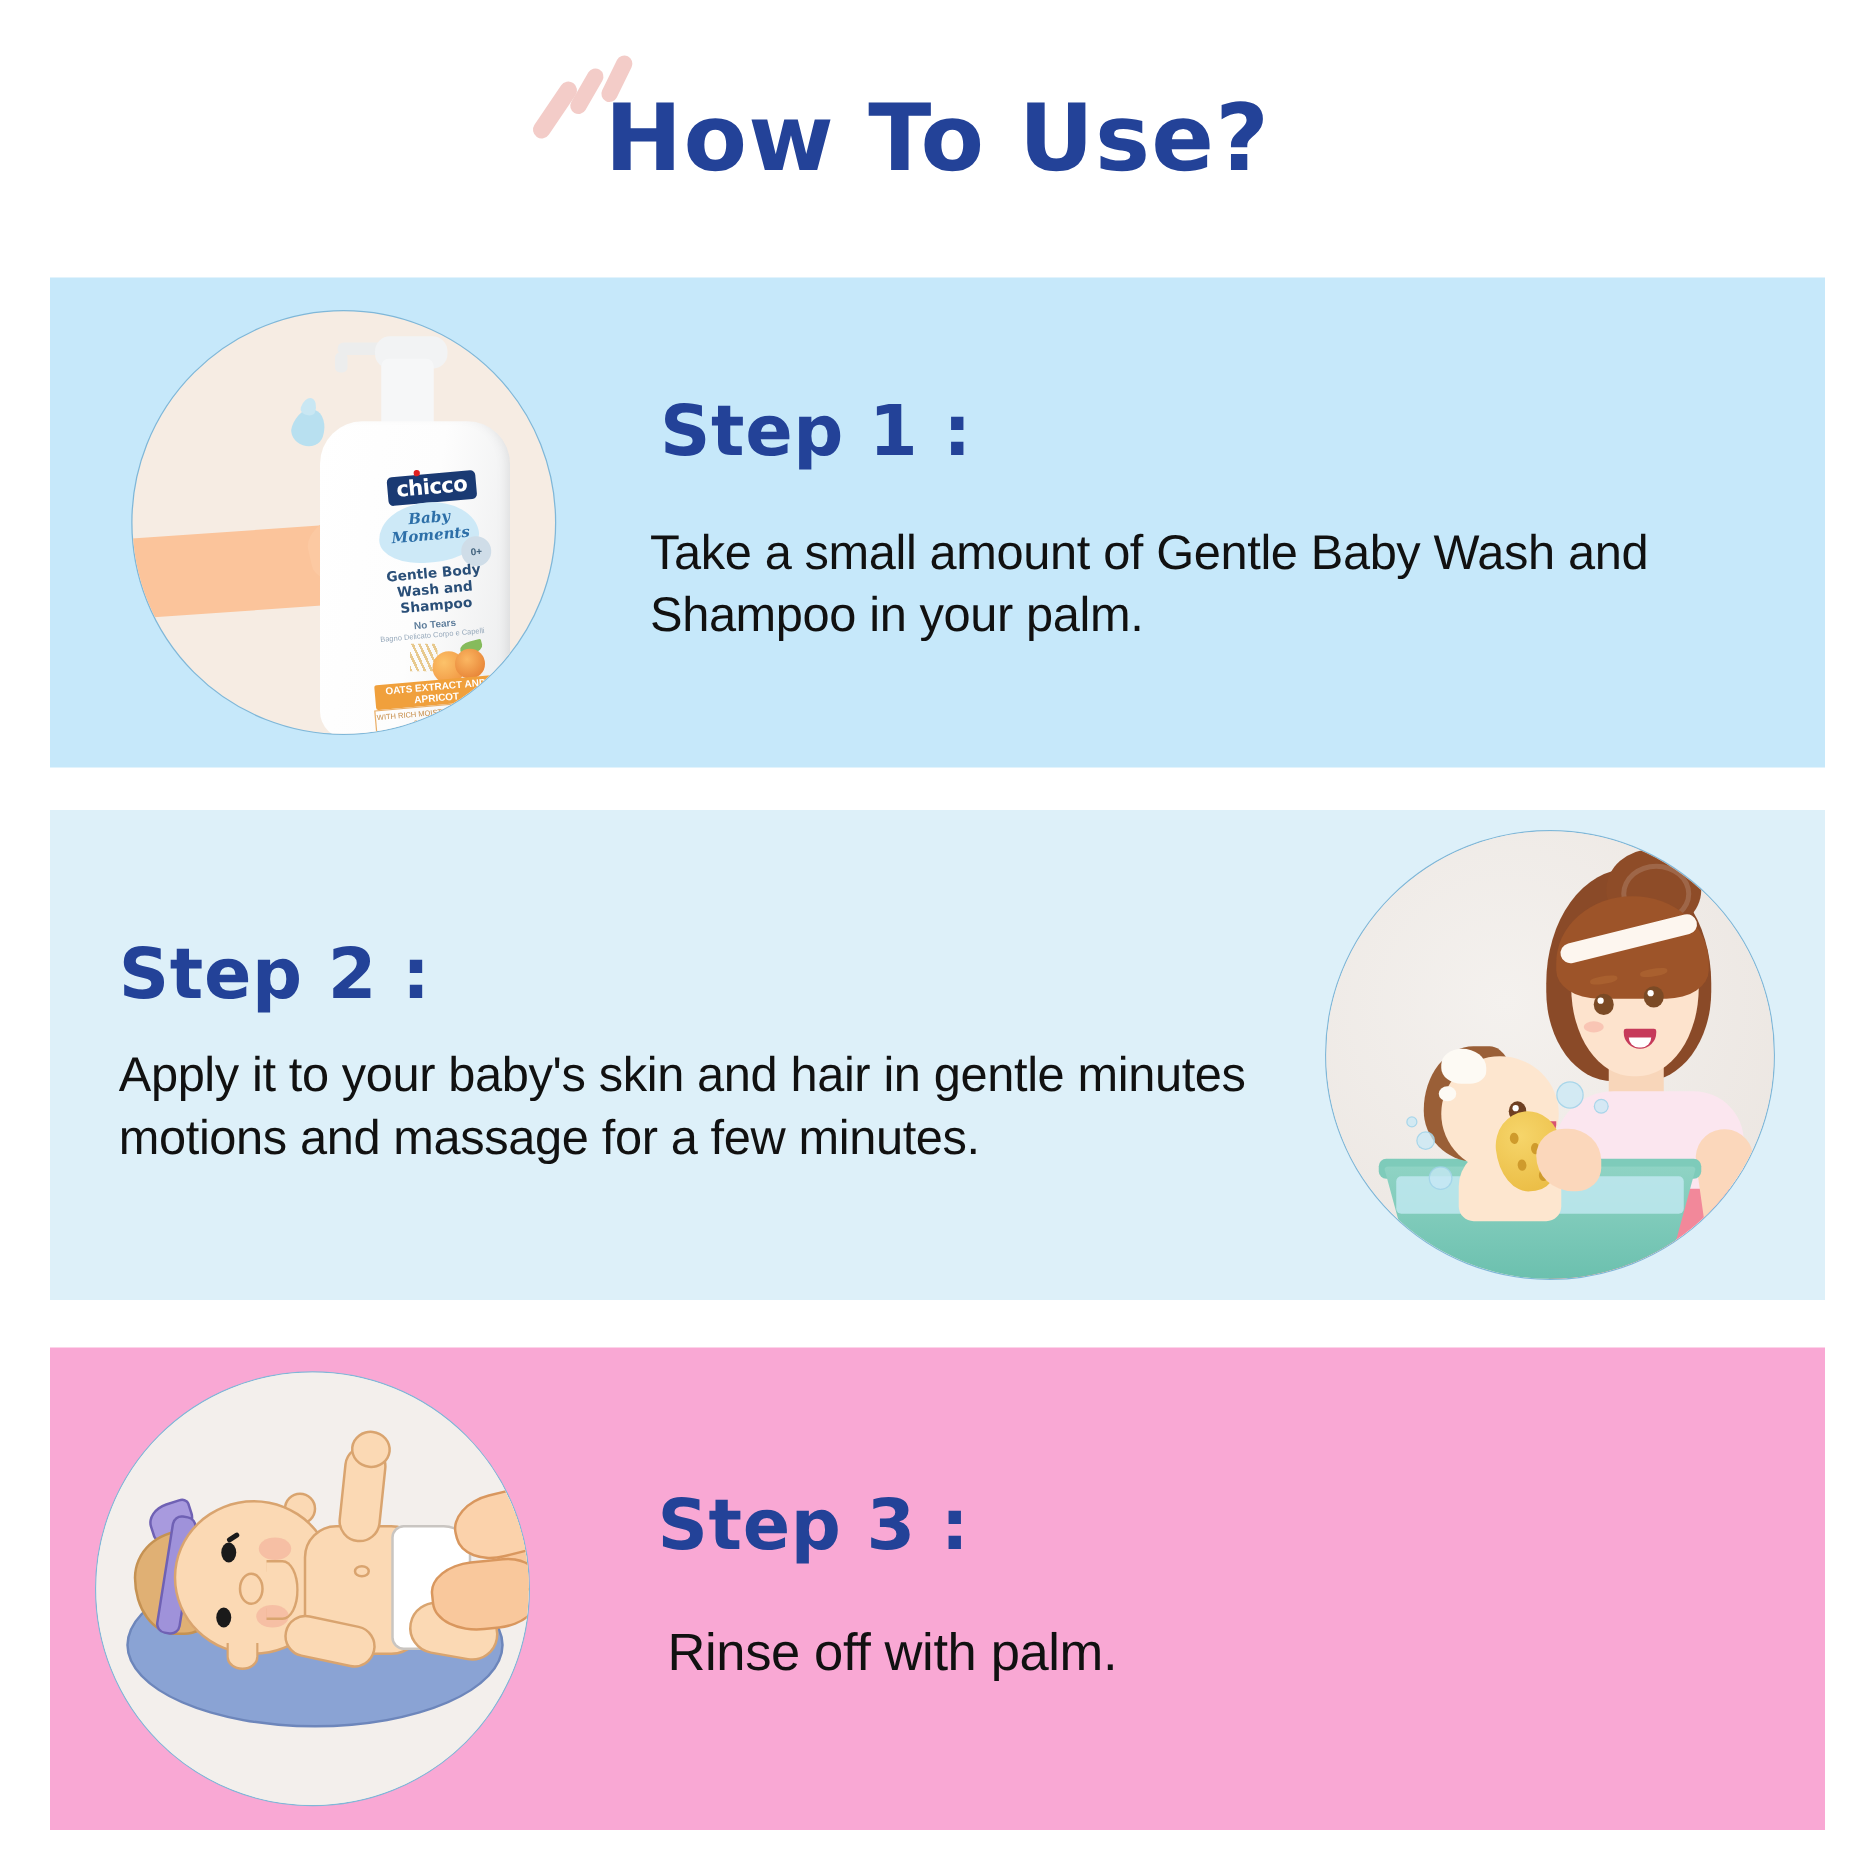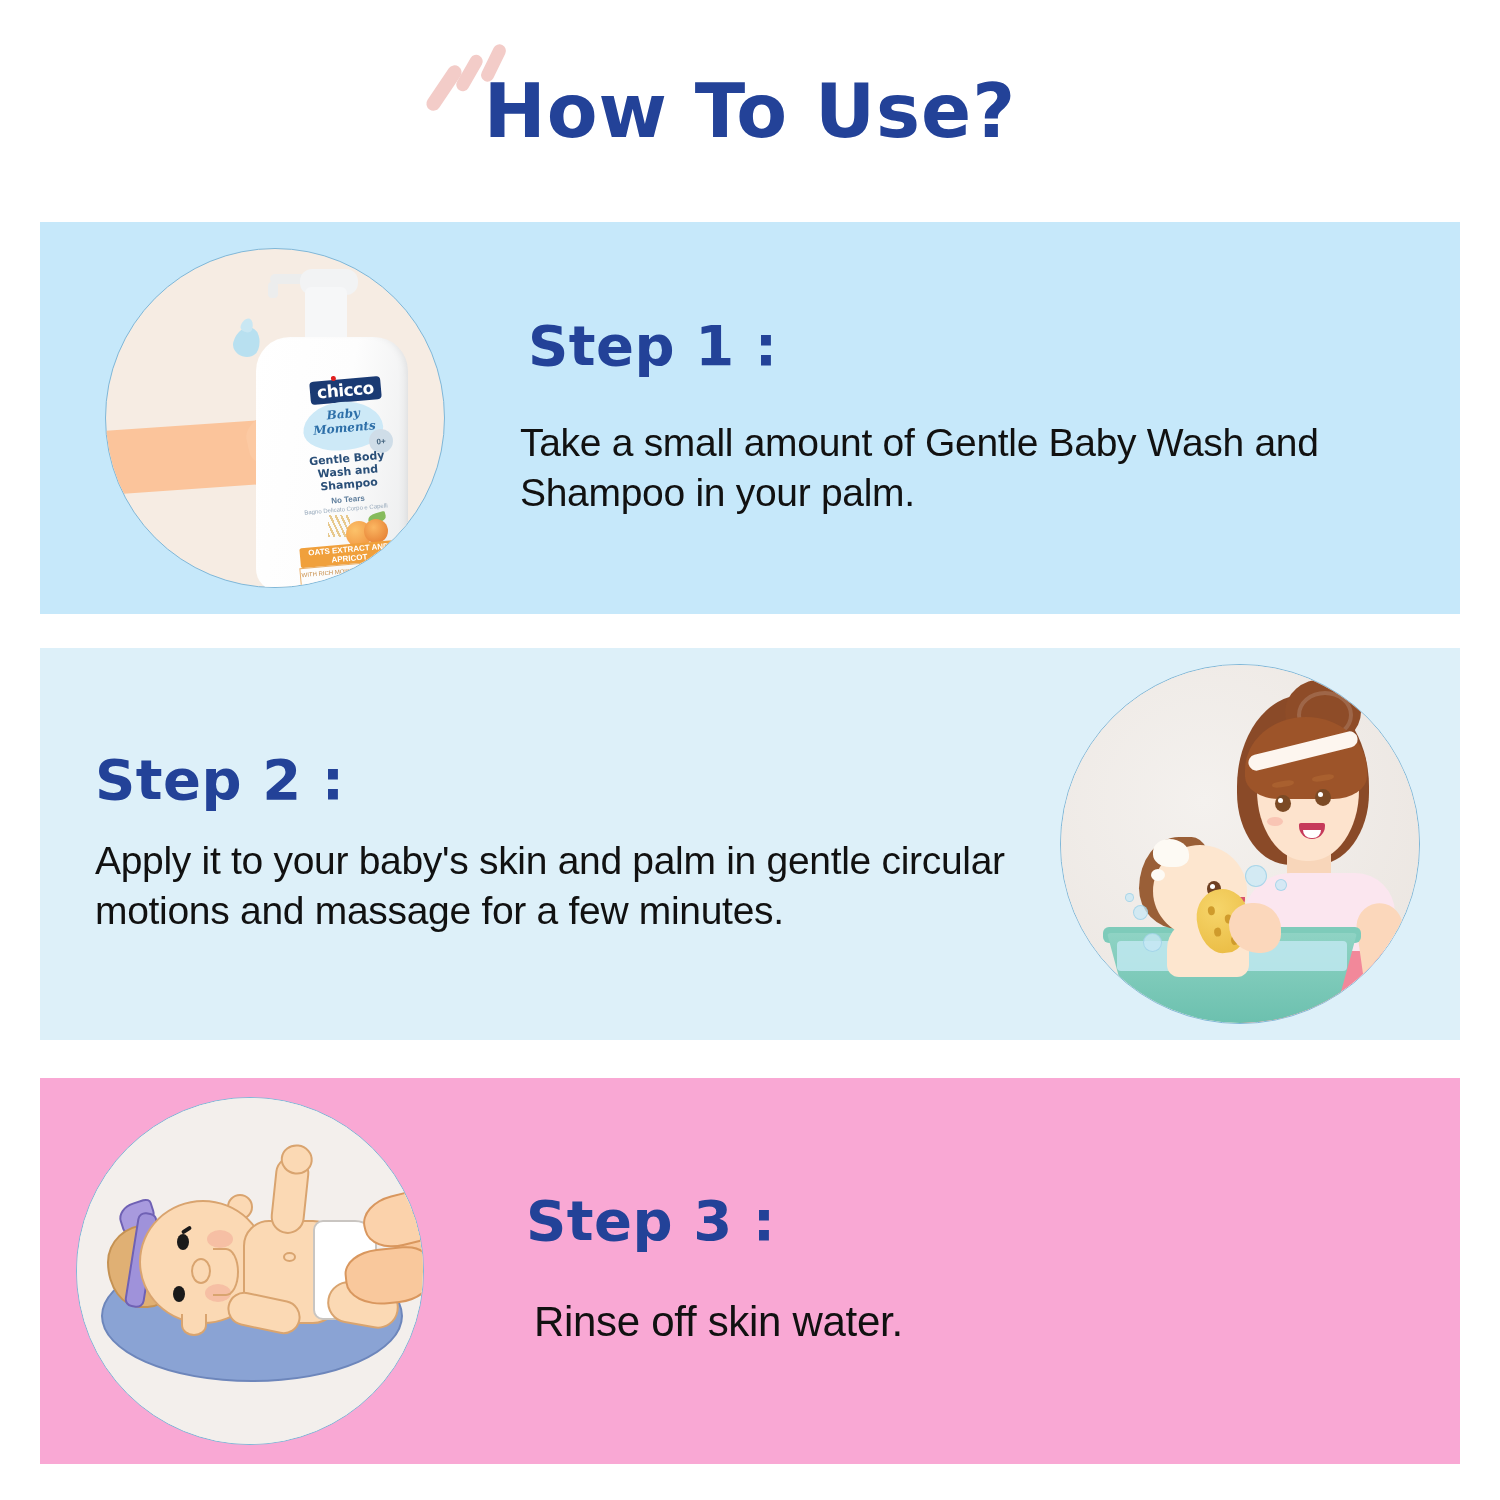--- a/index.html
+++ b/index.html
@@ -649,21 +649,21 @@
     <div class="card-text">
       <div class="step-label">Step 1 :</div>
       <div class="step-desc">Take a small amount of Gentle Baby Wash and Shampoo in your palm.</div>
     </div>
   </section>
 
   <section class="step-card" id="card-step-2">
 
     <div class="card-text">
       <div class="step-label">Step 2 :</div>
-      <div class="step-desc">Apply it to your baby's skin and palm in gentle circular motions and massage for a few minutes.</div>
+      <div class="step-desc">Apply it to your baby's skin and hair in gentle minutes motions and massage for a few minutes.</div>
     </div>
 
     <div class="card-media">
       <div class="circle-frame" id="illus-bathing">
         <div class="bg-soft"></div>
 
         <div class="m-hair-back"></div>
         <div class="m-bun"></div>
         <div class="m-neck"></div>
         <div class="m-face"></div>
@@ -741,17 +741,17 @@
         <div class="d-leg"></div>
 
         <div class="a-arm"></div>
         <div class="a-hand2"></div>
         <div class="a-hand1"></div>
       </div>
     </div>
 
     <div class="card-text">
       <div class="step-label">Step 3 :</div>
-      <div class="step-desc">Rinse off skin water.</div>
+      <div class="step-desc">Rinse off with palm.</div>
     </div>
   </section>
 
 </div>
 
 </body></html>

